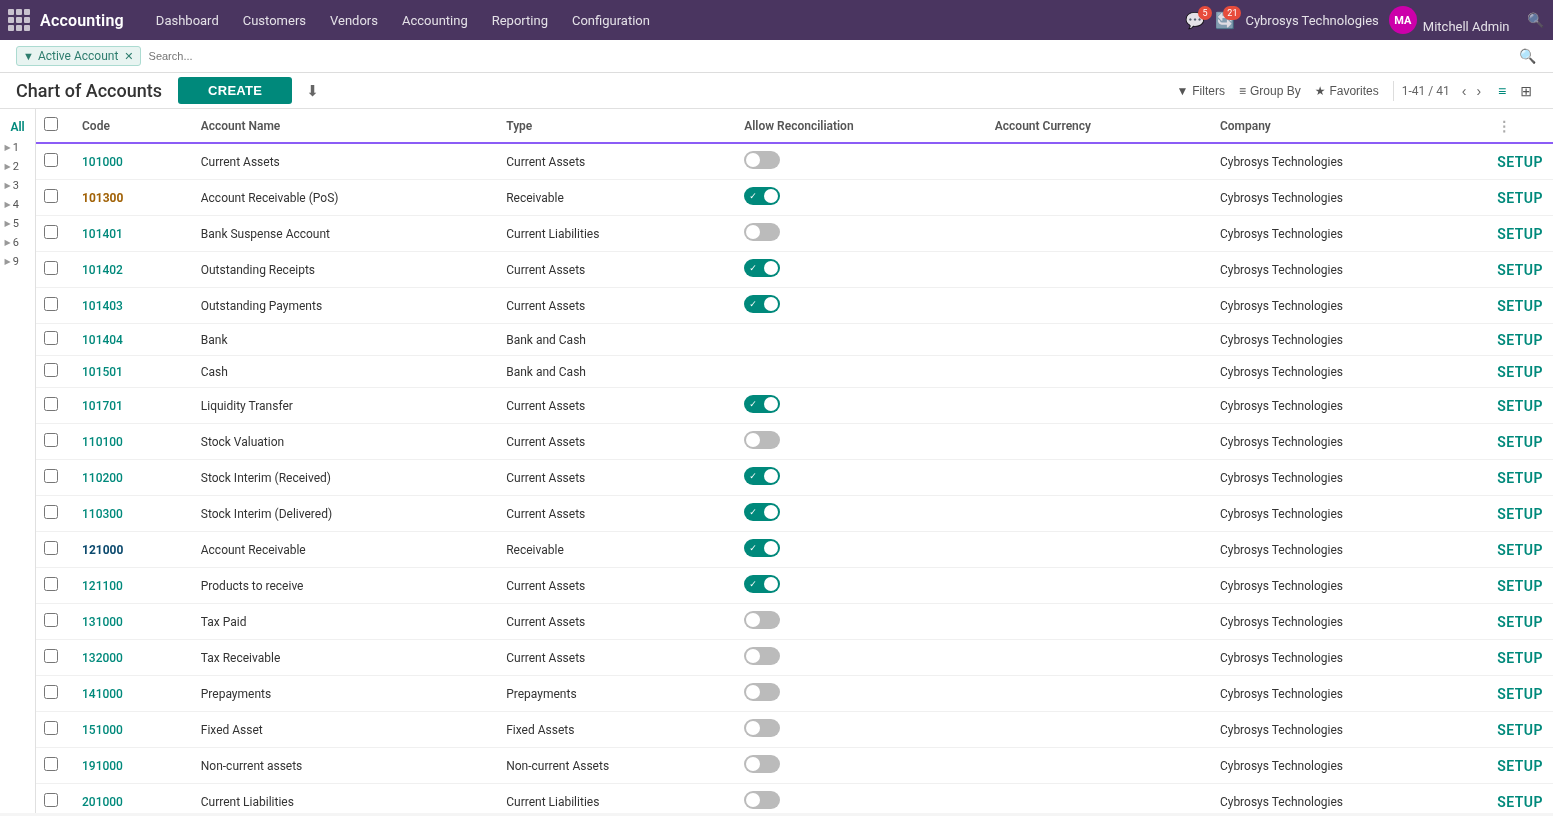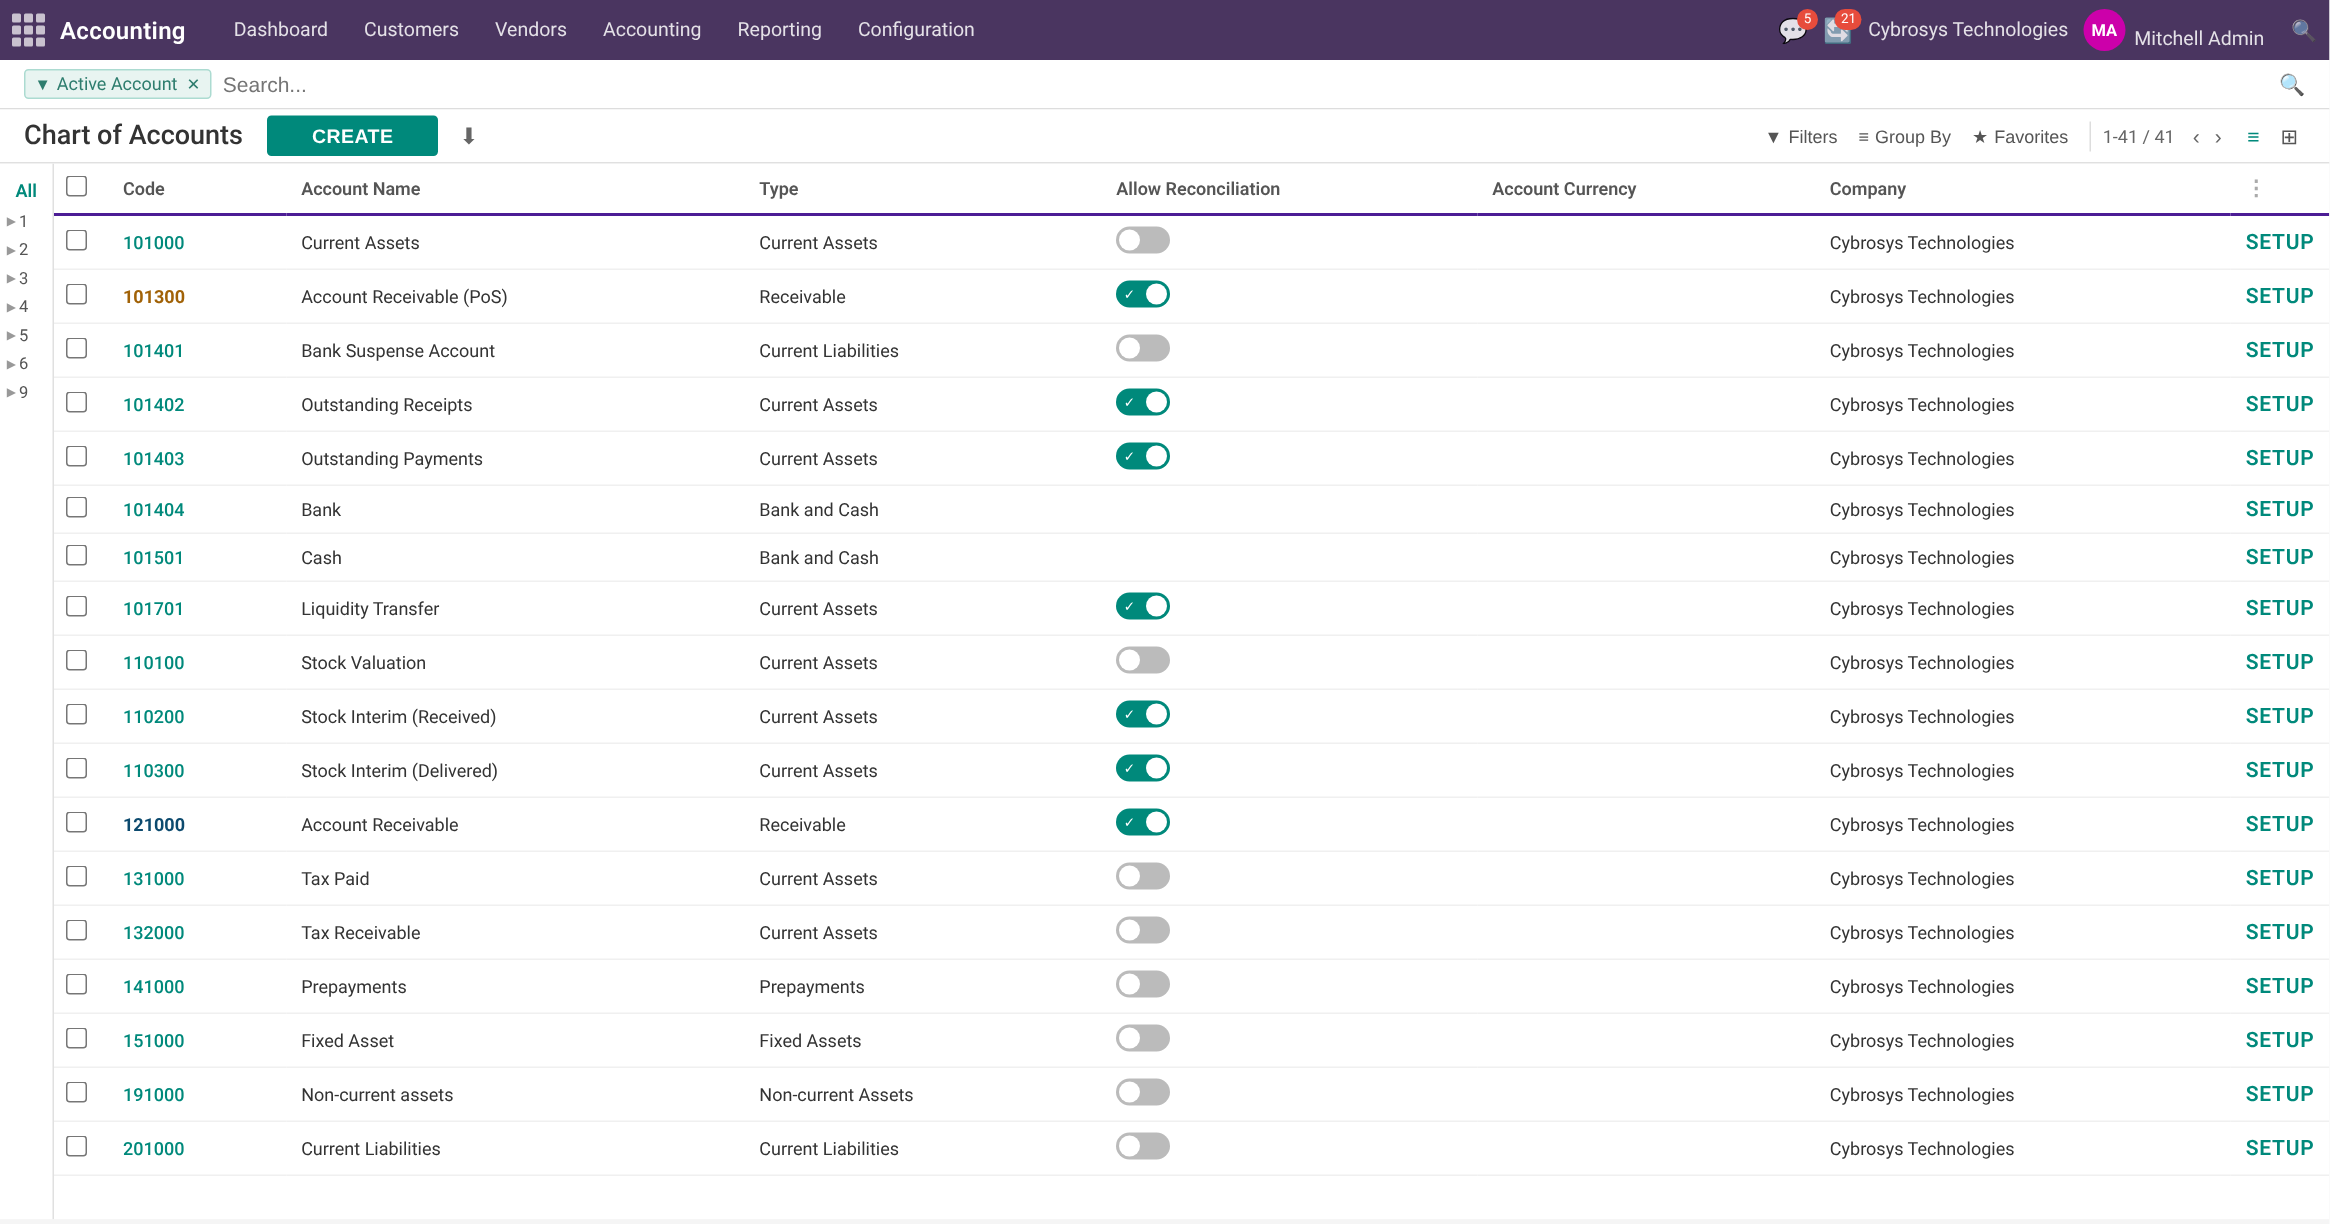--- a/index.html
+++ b/index.html
@@ -120,21 +120,21 @@
     }
     .filter-tag .close-x {
       cursor: pointer;
       font-size: 11px;
       color: #2e7d6e;
       margin-left: 2px;
     }
     .search-box {
       border: none;
       outline: none;
-      font-size: 14px;
+      font-size: 11px;
       color: #666;
       min-width: 200px;
       background: transparent;
     }
     .search-icon-right {
       margin-left: auto;
       color: #aaa;
       font-size: 14px;
       cursor: pointer;
     }
@@ -243,21 +243,21 @@
       flex: 1;
       overflow: auto;
       background: #fff;
     }
     table {
       width: 100%;
       border-collapse: collapse;
     }
     thead th {
       background: #fff;
-      border-bottom: 2px solid #4c1d95;
+      border-bottom: 2px solid #8b5cf6;
       padding: 8px 10px;
       text-align: left;
       font-size: 12px;
       font-weight: 600;
       color: #555;
       position: sticky;
       top: 0;
       z-index: 2;
       white-space: nowrap;
     }
@@ -594,20 +594,32 @@
             <td>Receivable</td>
             <td><div class="toggle-on">
                 <span class="check-mark">✓</span>
               </div></td>
             <td></td>
             <td>Cybrosys Technologies</td>
             <td><a class="setup-link">SETUP</a></td>
           </tr>
           <tr>
             <td class="check-col"><input type="checkbox" style=""></td>
+            <td style="color: rgb(0, 137, 123); font-weight: 500;">121100</td>
+            <td style="cursor: pointer;">Products to receive</td>
+            <td>Current Assets</td>
+            <td><div class="toggle-on">
+                <span class="check-mark">✓</span>
+              </div></td>
+            <td></td>
+            <td>Cybrosys Technologies</td>
+            <td><a class="setup-link">SETUP</a></td>
+          </tr>
+          <tr>
+            <td class="check-col"><input type="checkbox" style=""></td>
             <td style="color: rgb(0, 137, 123); font-weight: 500;">131000</td>
             <td style="cursor: pointer;">Tax Paid</td>
             <td>Current Assets</td>
             <td><div class="toggle-off"></div></td>
             <td></td>
             <td>Cybrosys Technologies</td>
             <td><a class="setup-link">SETUP</a></td>
           </tr>
           <tr>
             <td class="check-col"><input type="checkbox" style=""></td>

